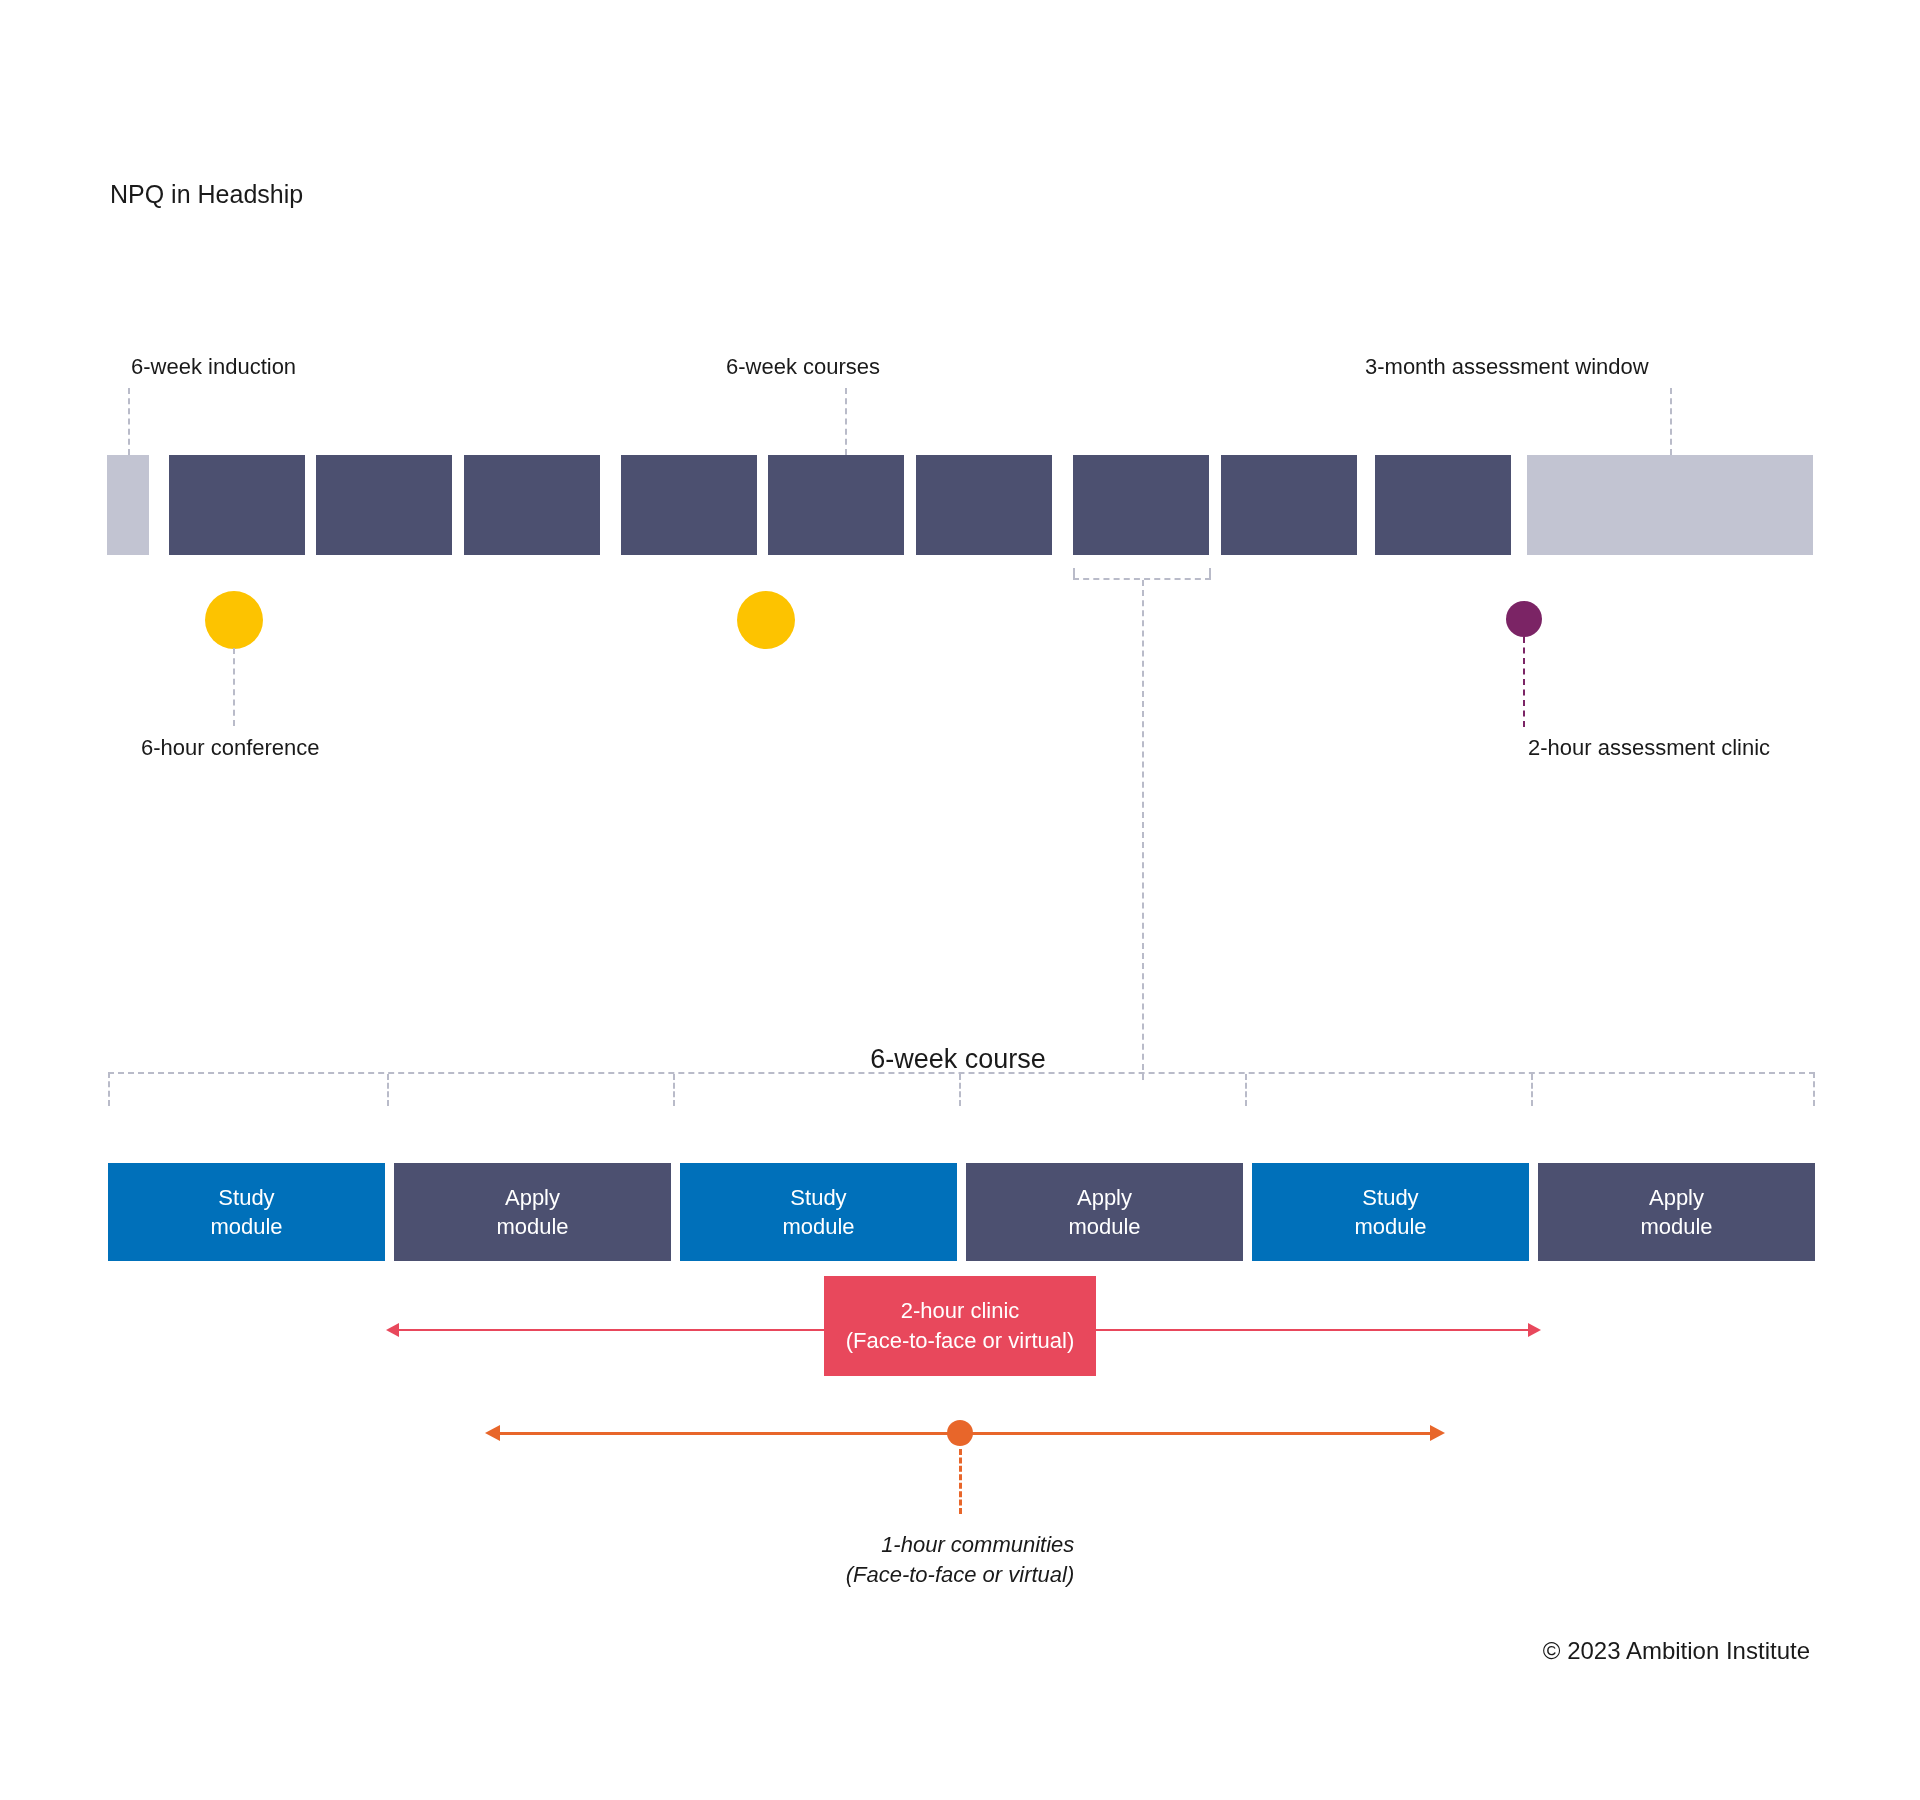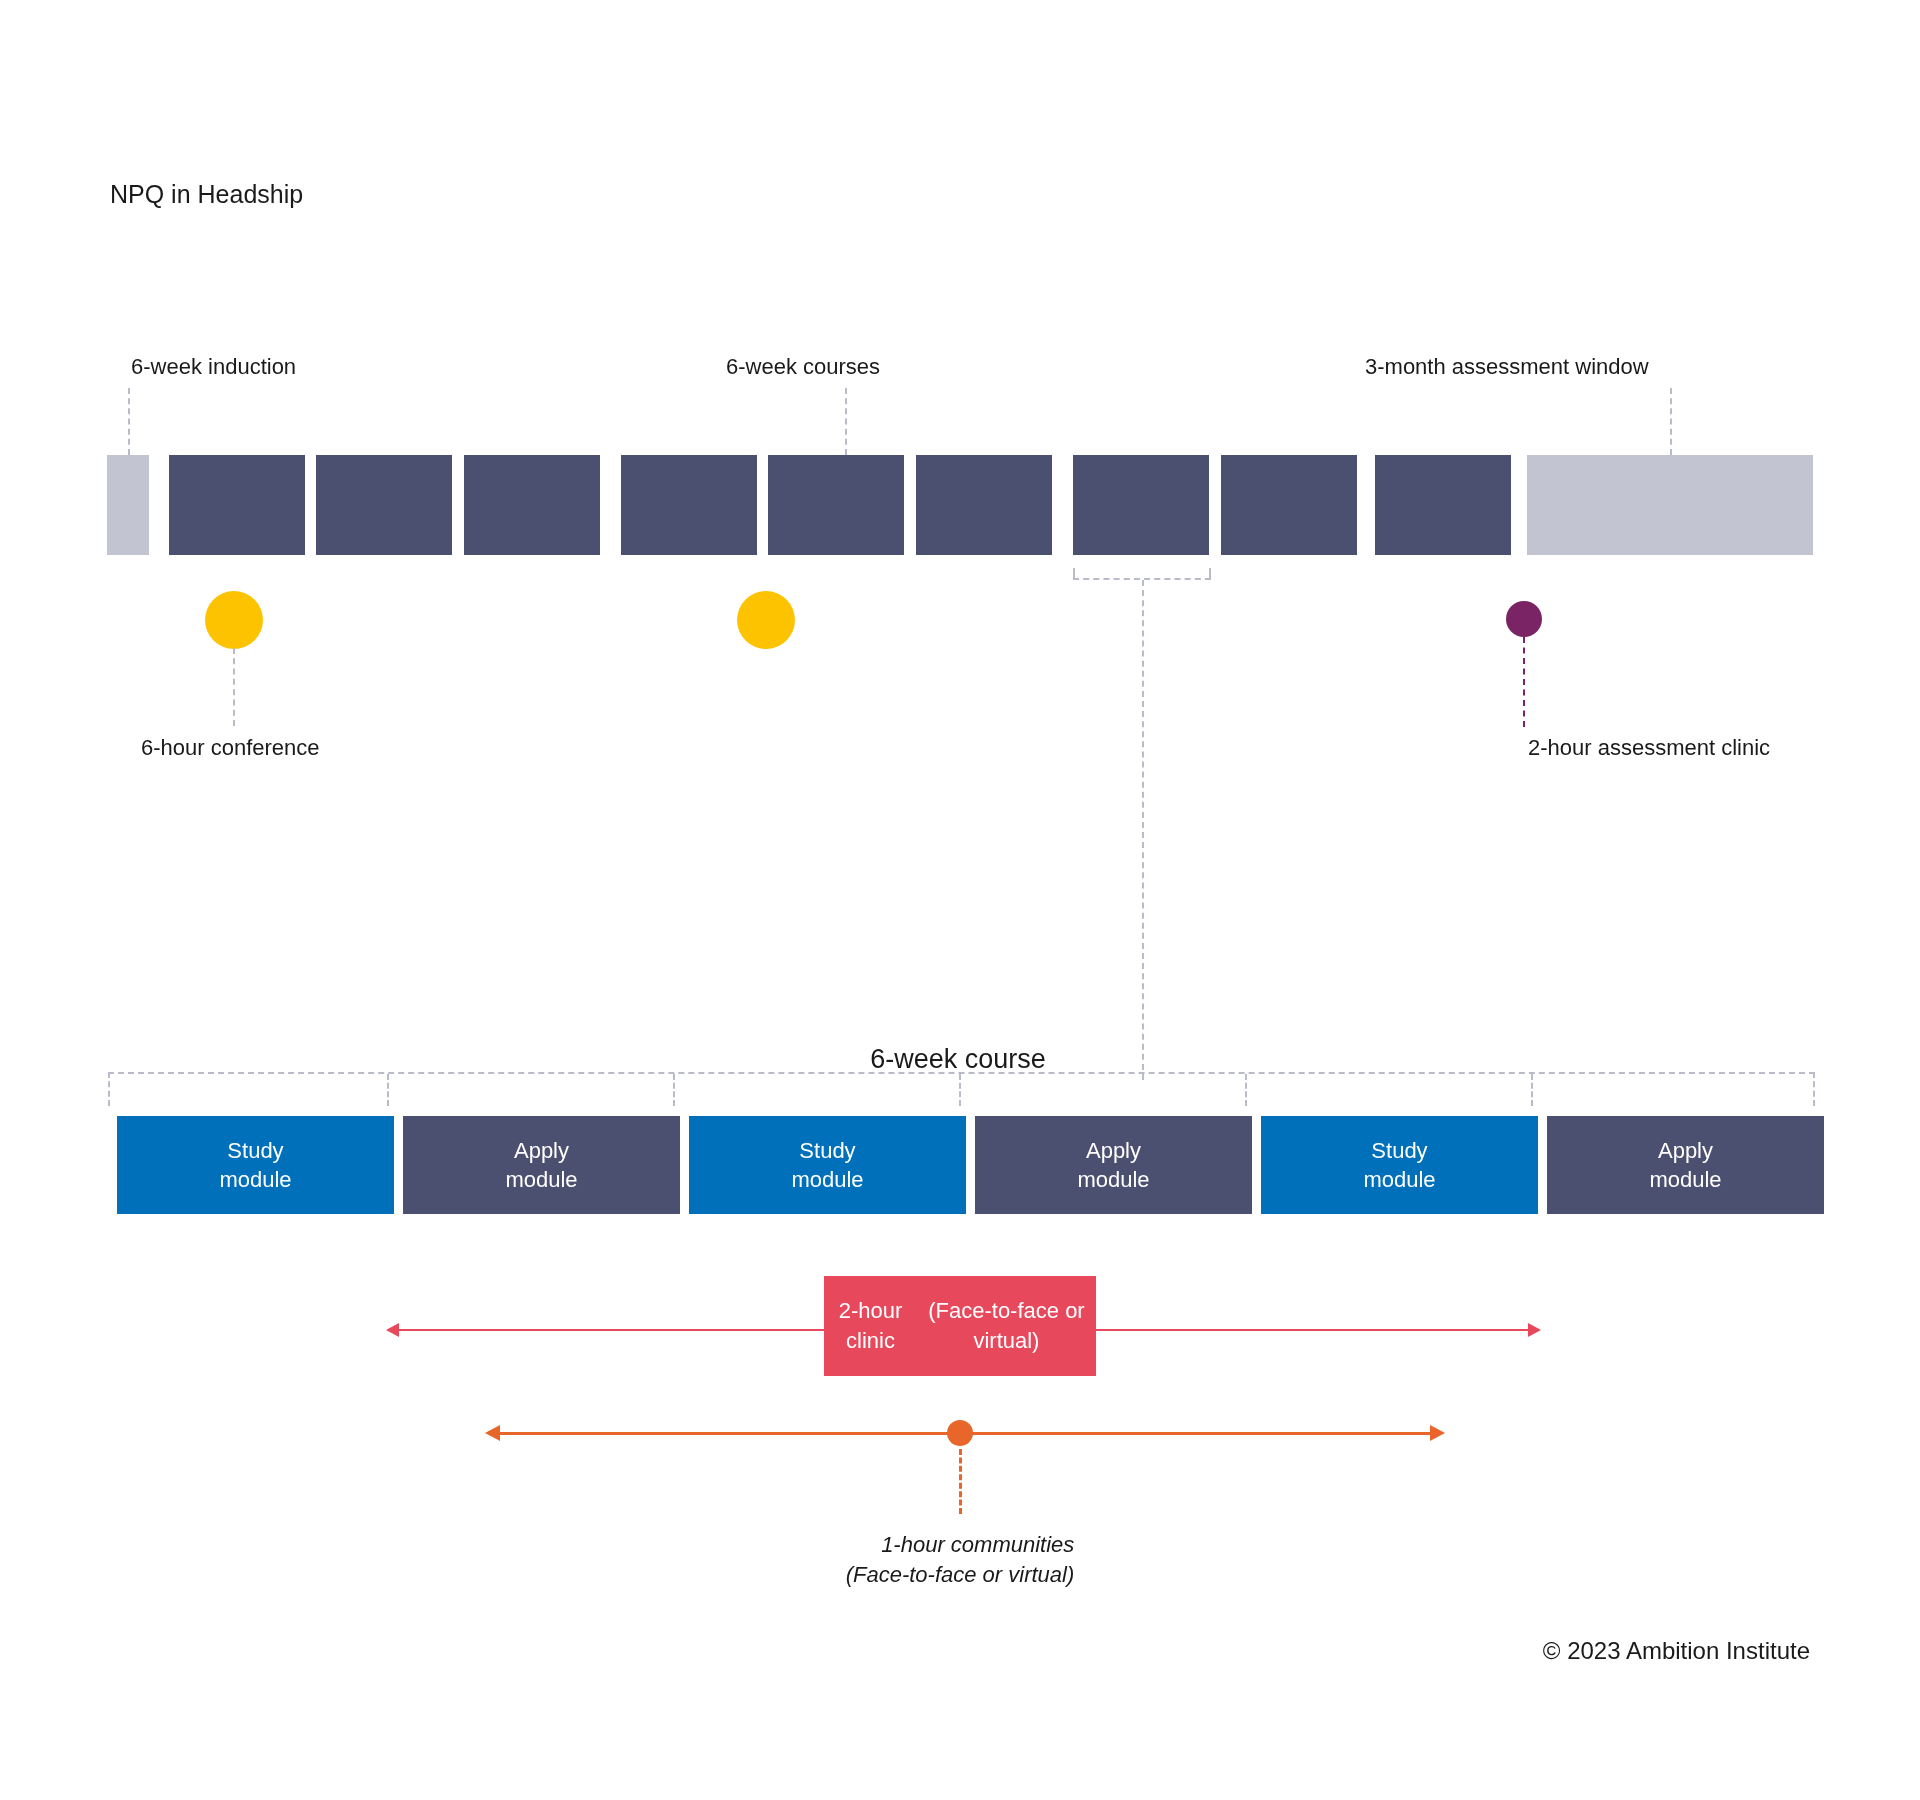--- a/index.html
+++ b/index.html
@@ -47,40 +47,40 @@
 
   
   .course-title {
     position: absolute; font-size: 27px; color: #1a1a1a;
     transform: translateX(-50%); white-space: nowrap; margin-top: 26px;
   }
   .detail-frame { position: absolute; border: 2px dashed #b9bbc9; border-bottom: none; }
   .detail-frame .sep { position: absolute; top: 0; bottom: 0; width: 0; border-left: 2px dashed #b9bbc9; }
 
   .mod {
-    position: absolute; top: 1116px; height: 98px;
+    position: absolute; top: 1163px; height: 98px;
     display: flex; flex-direction: column; align-items: center; justify-content: center;
-    color: #ffffff; font-size: 22px; line-height: 1.32; text-align: center; margin-left: 9px;
+    color: #ffffff; font-size: 22px; line-height: 1.32; text-align: center;
   }
   .mod-study { background: #0070ba; }
   .mod-apply { background: #4c5070; }
 
   
   .arrow-line { position: absolute; height: 0; }
   .arrow-line.red    { border-top: 2px solid #e8485c; }
   .arrow-line.orange { border-top: 3px solid #e8662a; }
   .arrow-head { position: absolute; width: 0; height: 0; }
   .ah-red-l  { border-top: 7px solid transparent; border-bottom: 7px solid transparent; border-right: 13px solid #e8485c; }
   .ah-red-r  { border-top: 7px solid transparent; border-bottom: 7px solid transparent; border-left: 13px solid #e8485c; }
   .ah-or-l   { border-top: 8px solid transparent; border-bottom: 8px solid transparent; border-right: 15px solid #e8662a; }
   .ah-or-r   { border-top: 8px solid transparent; border-bottom: 8px solid transparent; border-left: 15px solid #e8662a; }
 
   .clinic-box {
     position: absolute; background: #e8485c; color: #ffffff;
-    display: flex; flex-direction: row; align-items: center; justify-content: flex-end;
+    display: flex; flex-direction: column; align-items: center; justify-content: center;
     text-align: center; font-size: 22px; line-height: 1.38;
   }
   .comm-dot {
     position: absolute; width: 26px; height: 26px; border-radius: 50%;
     background: #e8662a; transform: translate(-50%, -50%);
   }
   .comm-leader { position: absolute; width: 0; border-left: 3px dashed #e8662a; }
   .comm-label {
     position: absolute; transform: translateX(-50%); text-align: right;
     font-size: 22px; line-height: 1.36; color: #1a1a1a; white-space: nowrap; font-style: italic;

